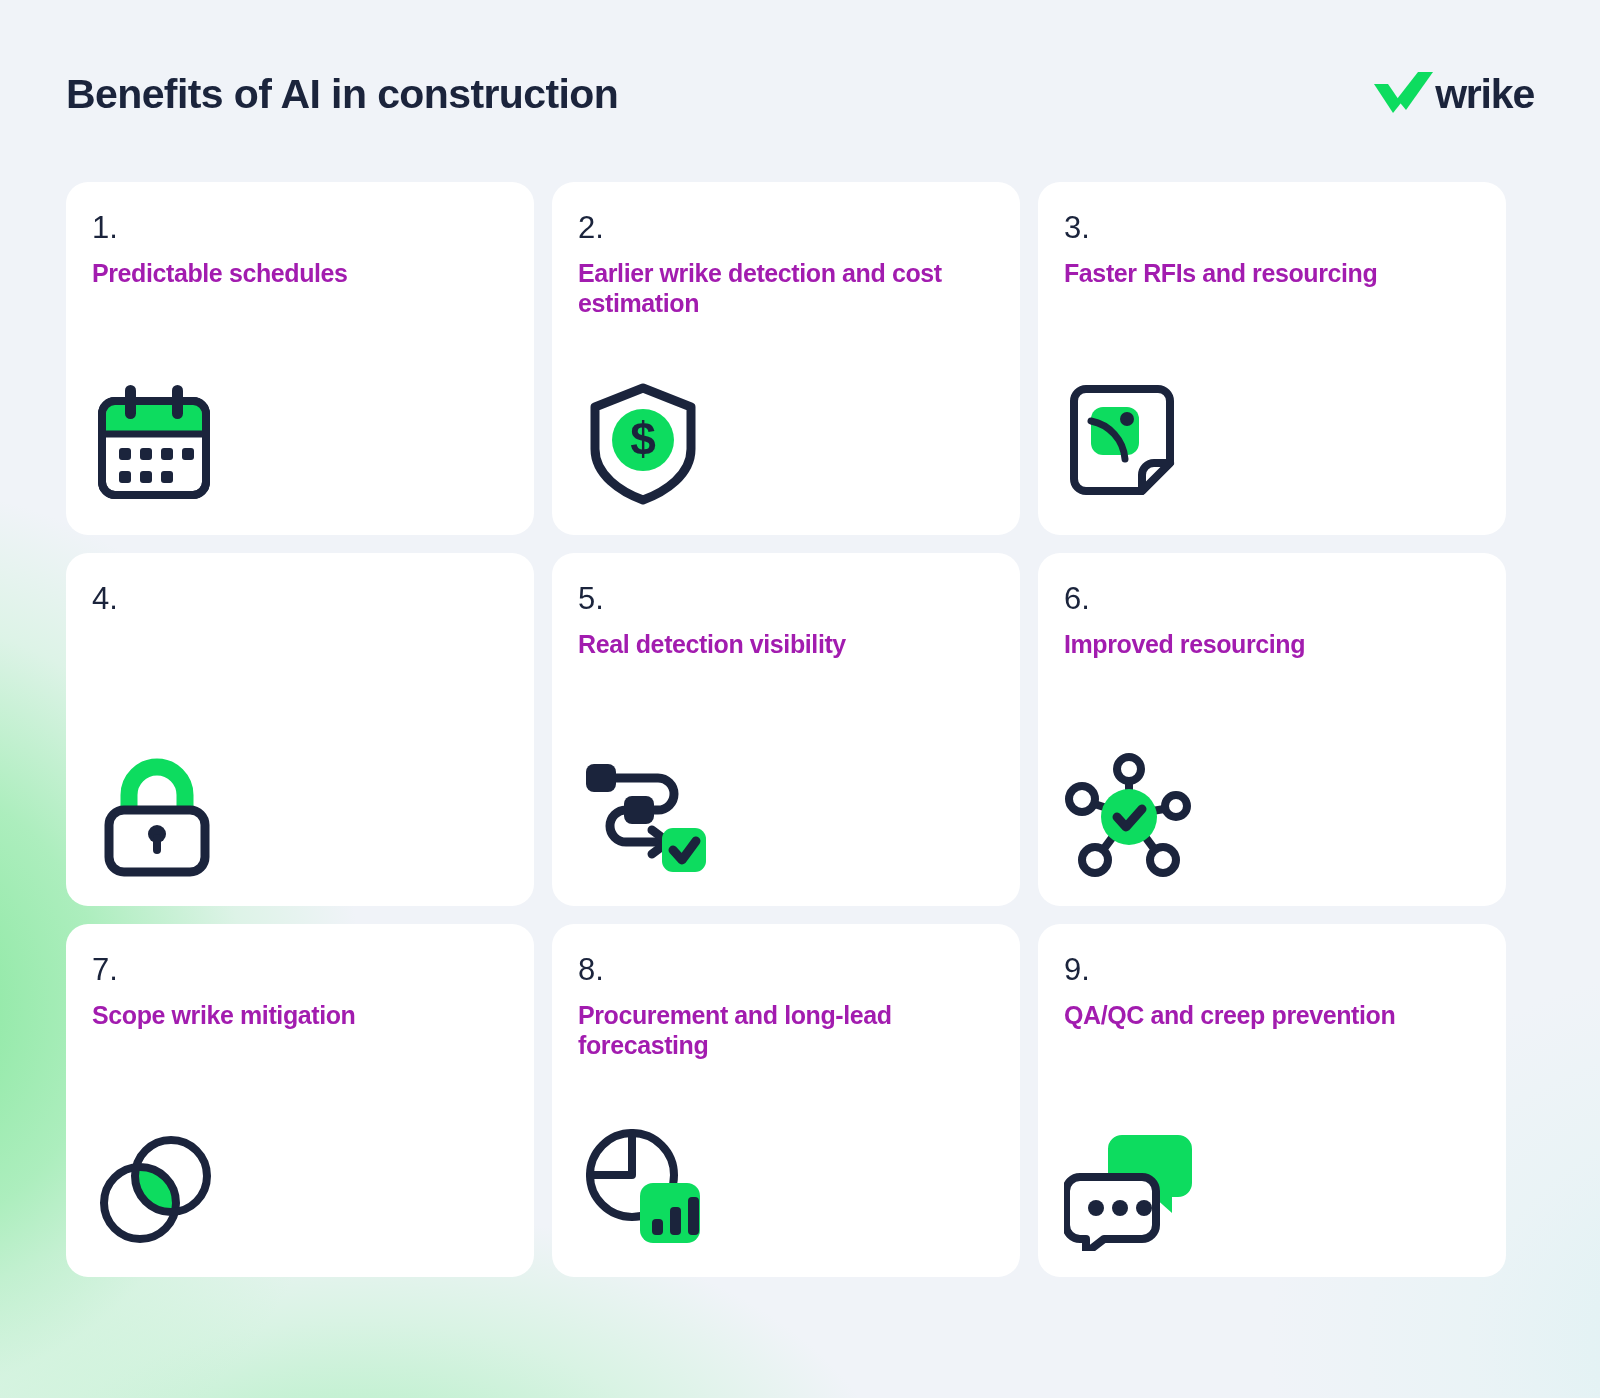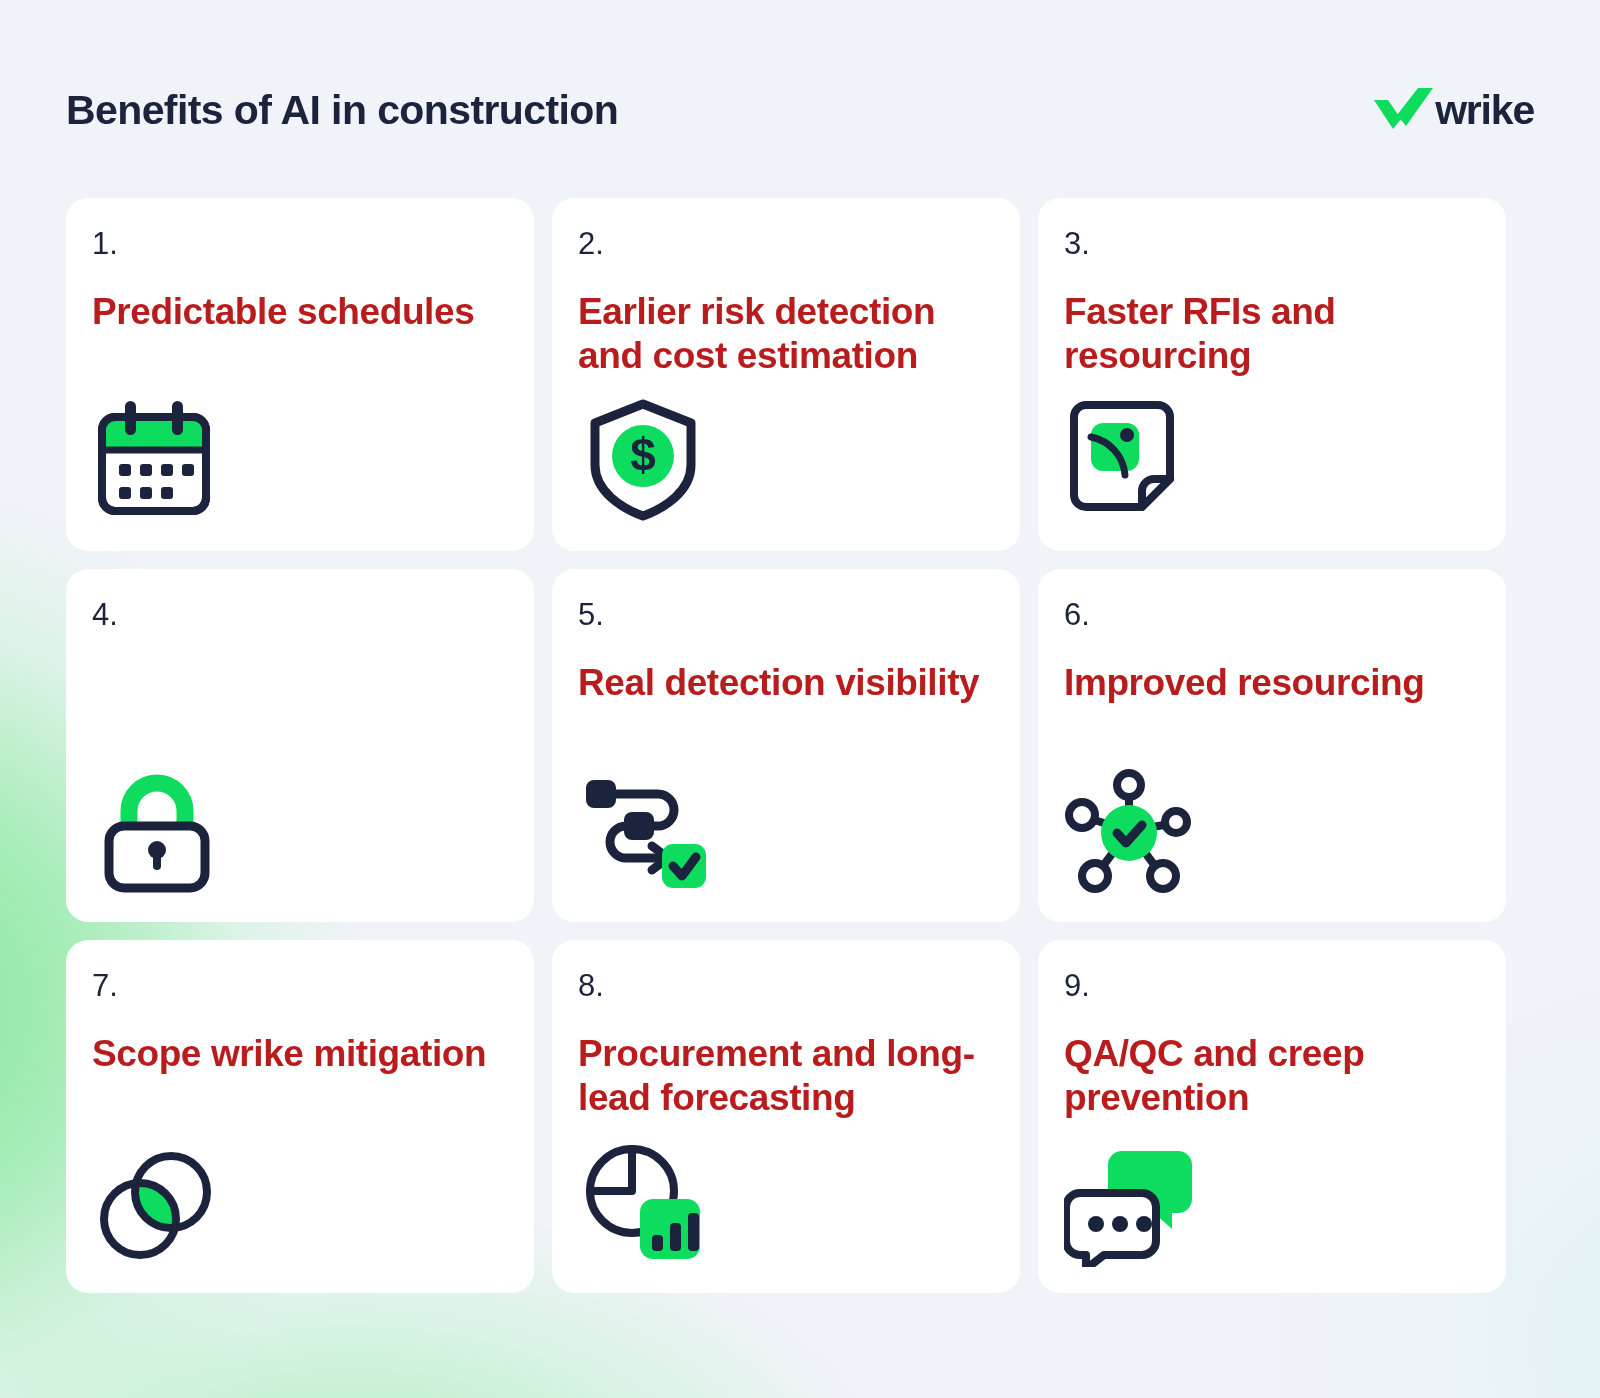--- a/index.html
+++ b/index.html
@@ -23,21 +23,20 @@
     position: absolute;
     inset: 0;
     background:
       radial-gradient(ellipse 620px 700px at -6% 72%, rgba(126,230,150,0.95) 0%, rgba(150,236,170,0.75) 32%, rgba(190,243,203,0.38) 55%, rgba(200,245,212,0.0) 74%),
       radial-gradient(ellipse 760px 420px at 22% 108%, rgba(150,237,172,0.80) 0%, rgba(185,243,200,0.42) 45%, rgba(210,247,220,0.0) 72%),
       radial-gradient(ellipse 700px 520px at 112% 96%, rgba(214,240,240,0.85) 0%, rgba(226,243,243,0.45) 45%, rgba(236,246,247,0.0) 75%);
   }
   .page {
     position: absolute;
     inset: 0;
-    margin-top: 16px;
   }
 
   
   .header {
     position: absolute;
     top: 58px;
     left: 66px;
     right: 66px;
     height: 72px;
     display: flex;
@@ -85,26 +84,26 @@
     position: absolute;
     top: 30px;
     left: 26px;
     font-size: 31px;
     font-weight: 400;
     color: #1b243c;
     line-height: 1;
   }
   .card-title {
     position: absolute;
-    top: 92px;
+    top: 76px;
     left: 26px;
     right: 20px;
-    font-size: 37px;
+    font-size: 25px;
     font-weight: bold;
-    color: #b91c1c;
+    color: #a21caf;
     line-height: 1.2;
     letter-spacing: -0.4px;
   }
   .card-icon {
     position: absolute;
     left: 26px;
     bottom: 26px;
     width: 130px;
     height: 130px;
   }
@@ -152,21 +151,21 @@
             <rect x="27" y="92" width="12" height="12" rx="3"></rect>
             <rect x="48" y="92" width="12" height="12" rx="3"></rect>
             <rect x="69" y="92" width="12" height="12" rx="3"></rect>
           </g>
         </svg>
       </div>
     </div>
 
     <div class="card">
       <div class="card-num">2.</div>
-      <div class="card-title">Earlier risk detection and cost estimation</div>
+      <div class="card-title">Earlier wrike detection and cost estimation</div>
       <div class="card-icon">
         <svg viewBox="0 0 130 130">
           <path d="M65 9 L113 28 V70 c0 26 -26 43 -48 51 C43 113 17 96 17 70 V28 Z" fill="#fff" stroke="#1b243c" stroke-width="9" stroke-linejoin="round"></path>
           <circle cx="65" cy="61" r="31" fill="#0ddc5f"></circle>
           <text x="65" y="76" font-family="'Liberation Sans', sans-serif" font-size="46" font-weight="bold" fill="#1b243c" text-anchor="middle">$</text>
         </svg>
       </div>
     </div>
 
     <div class="card">

